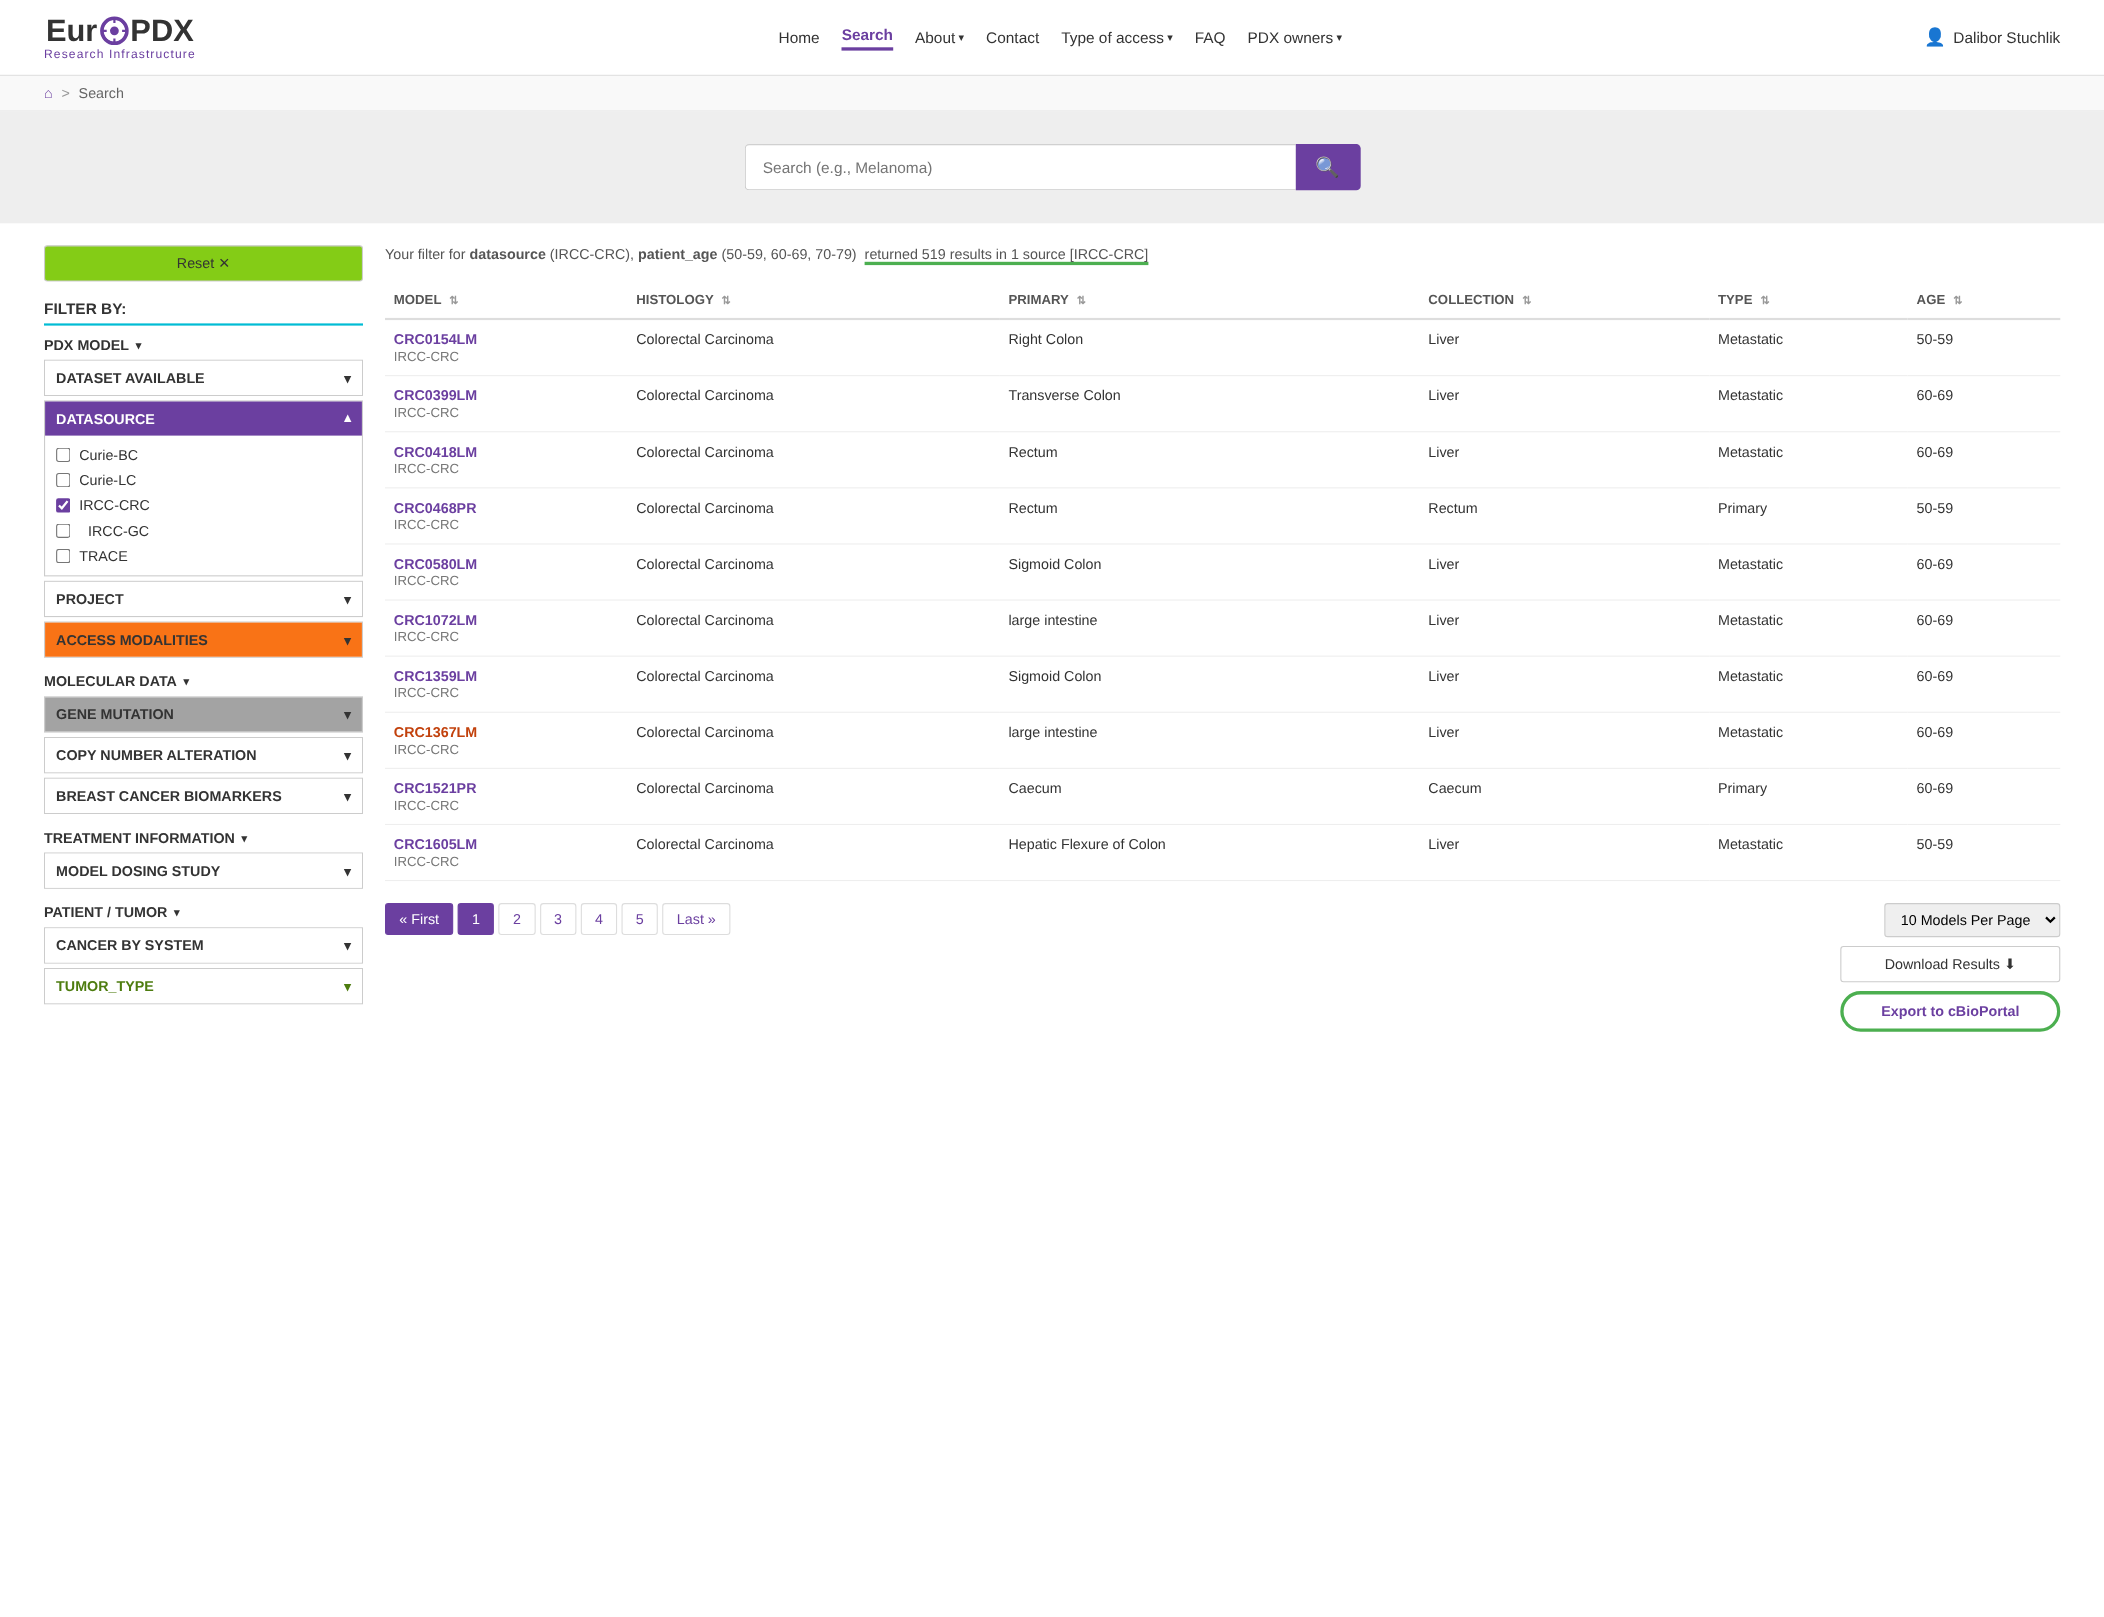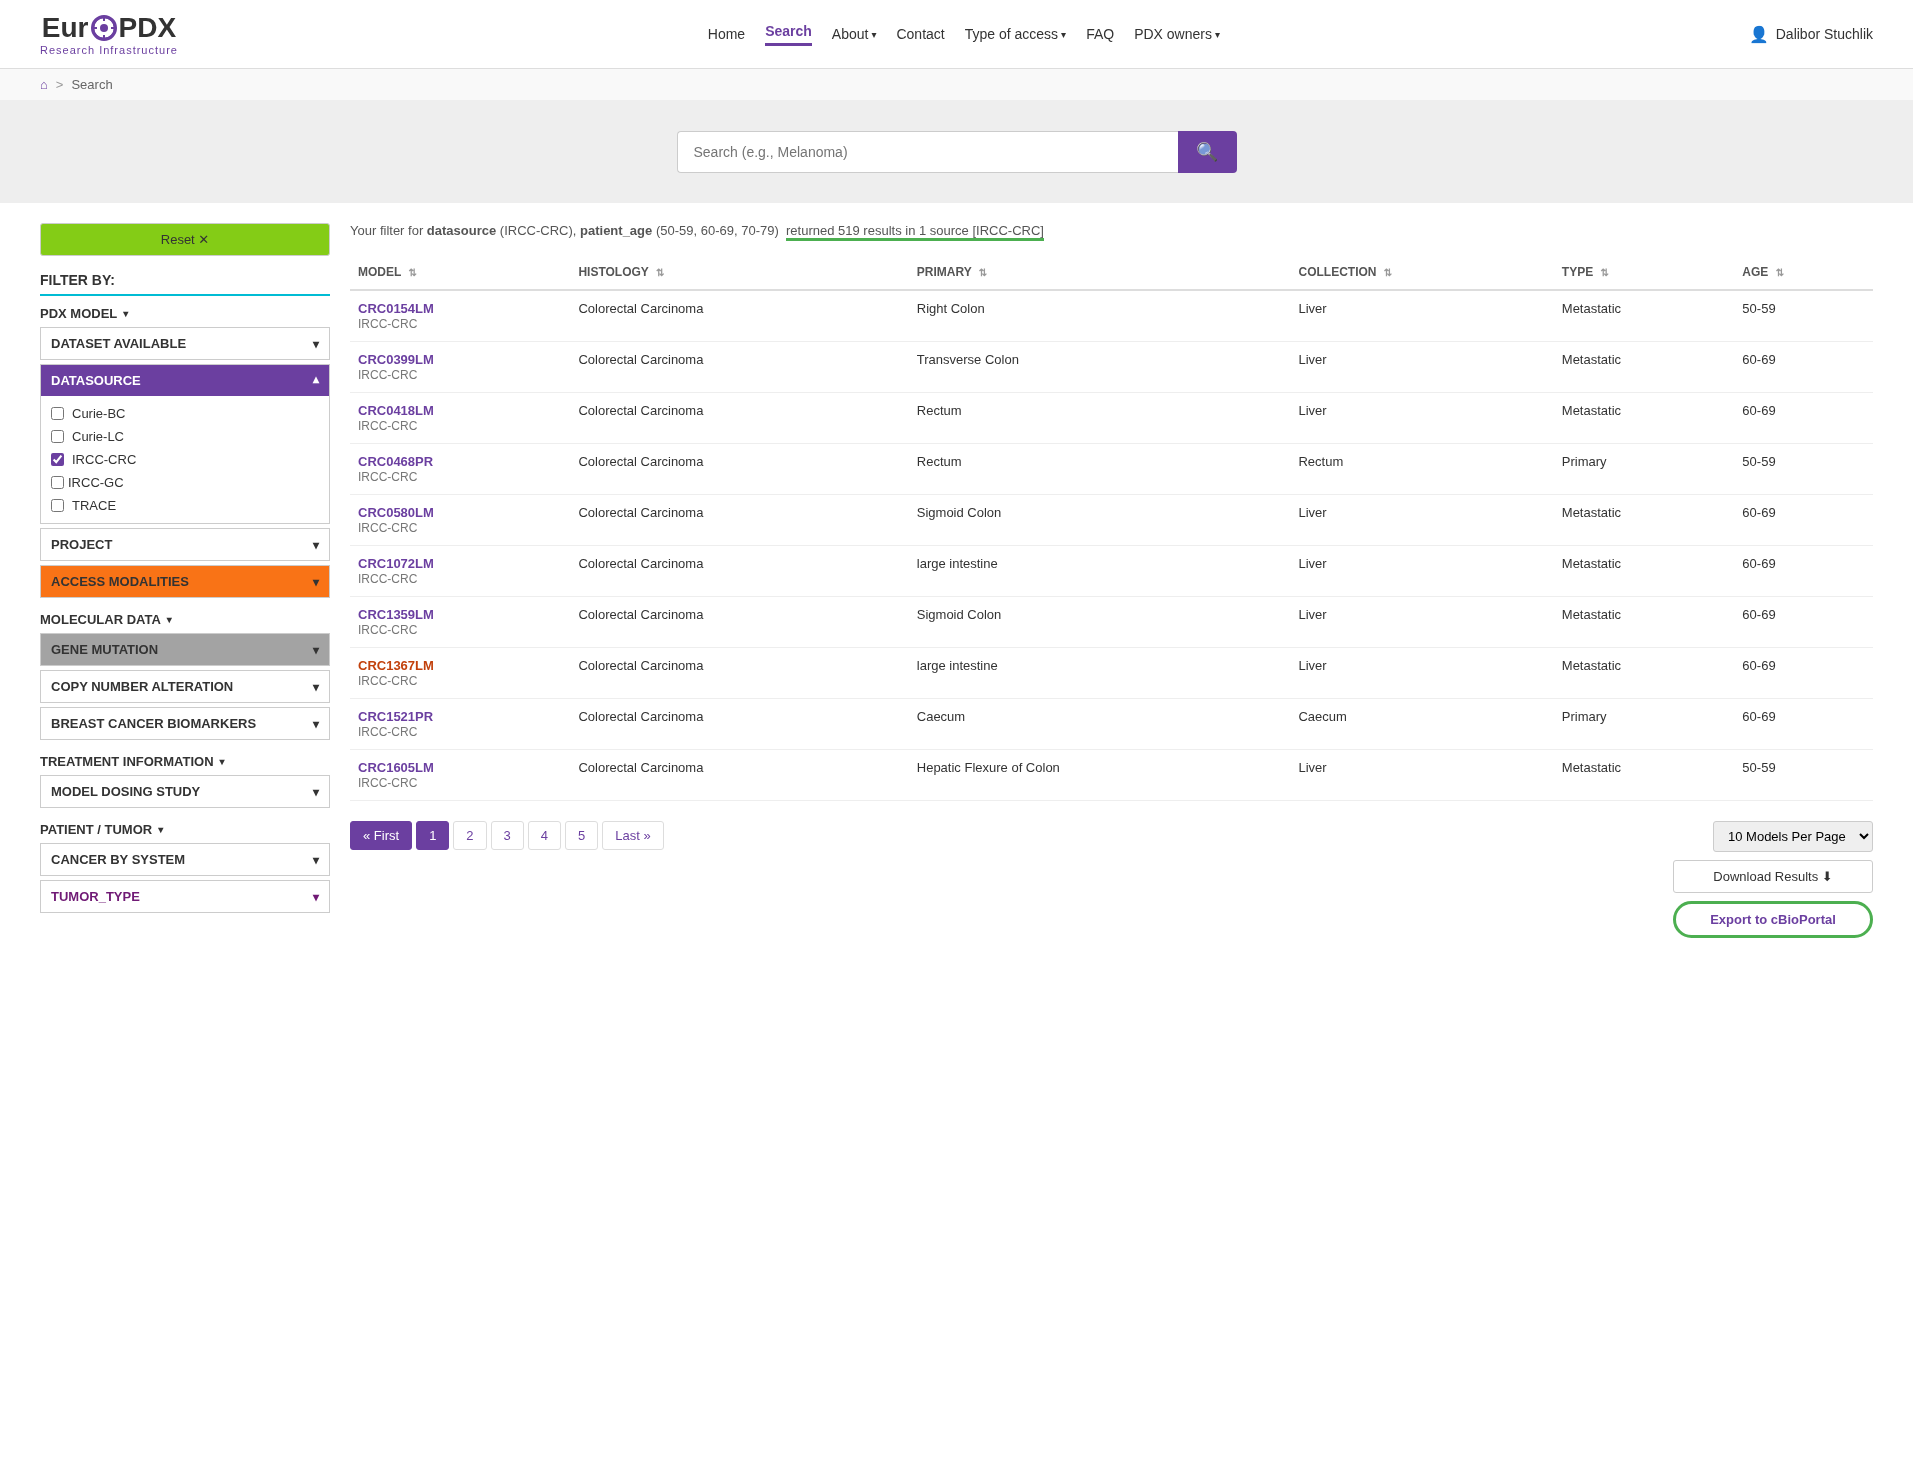--- a/index.html
+++ b/index.html
@@ -101,21 +101,21 @@
             <span>Curie-BC</span>
           </label>
           <label style="display:flex; align-items:center; gap:8px; padding:4px 0; font-size:13px; cursor:pointer;">
             <input type="checkbox" style="">
             <span>Curie-LC</span>
           </label>
           <label style="display:flex; align-items:center; gap:8px; padding:4px 0; font-size:13px; cursor:pointer;">
             <input type="checkbox" checked="" style="accent-color: rgb(107, 63, 160);">
             <span>IRCC-CRC</span>
           </label>
-          <label style="display:flex; align-items:center; gap:4px; padding:4px 0; font-size:13px; cursor:pointer;">
+          <label style="display:flex; align-items:center; gap:16px; padding:4px 0; font-size:13px; cursor:pointer;">
             <input type="checkbox" style="">
             <span>IRCC-GC</span>
           </label>
           <label style="display:flex; align-items:center; gap:8px; padding:4px 0; font-size:13px; cursor:pointer;">
             <input type="checkbox" style="">
             <span>TRACE</span>
           </label>
         </div>
       </div>
 
@@ -186,21 +186,21 @@
       </div>
 
       <div style="border:1px solid #ccc; margin-bottom:4px;">
         <div style="display:flex; justify-content:space-between; align-items:center; padding:8px 10px; background:#fff; cursor:pointer; font-size:13px; font-weight:bold; color:#333;">
           <span>CANCER BY SYSTEM</span>
           <span style="font-size:12px;">▾</span>
         </div>
       </div>
 
       <div style="border:1px solid #ccc; margin-bottom:4px;">
-        <div style="display:flex; justify-content:space-between; align-items:center; padding:8px 10px; background:#fff; cursor:pointer; font-size:13px; font-weight:bold; color:#701a75;">
+        <div style="display:flex; justify-content:space-between; align-items:center; padding:8px 10px; background:#fff; cursor:pointer; font-size:13px; font-weight:bold; color:#4d7c0f;">
           <span>TUMOR_TYPE</span>
           <span style="font-size:12px;">▾</span>
         </div>
       </div>
     </div>
   </div>
 
   <div style="flex:1;">
 
     <div style="font-size:13px; color:#555; margin-bottom:14px;">

